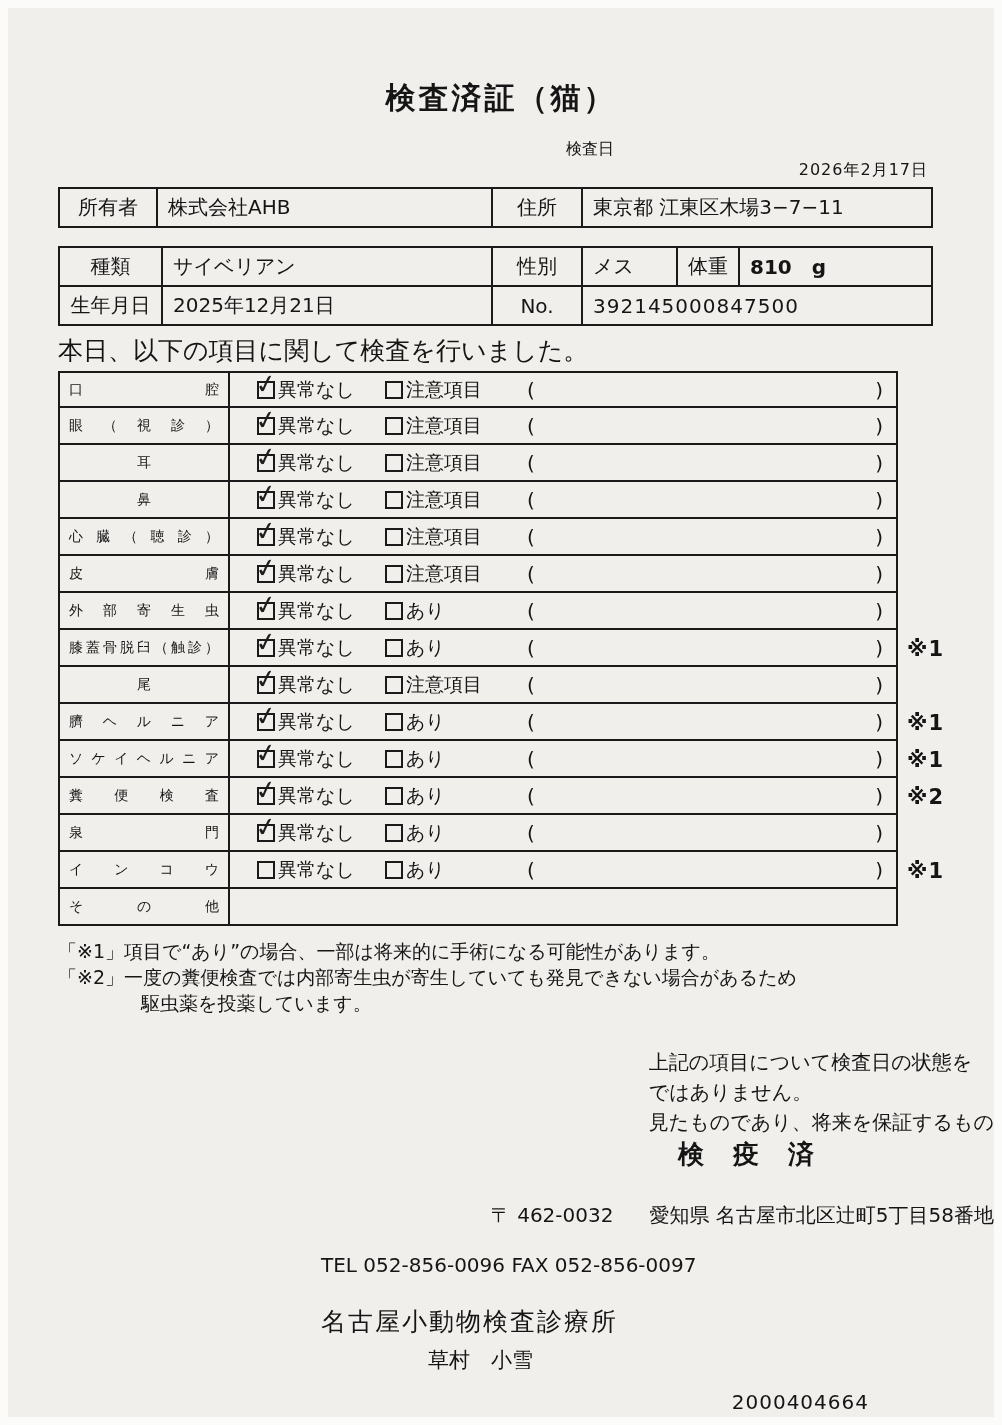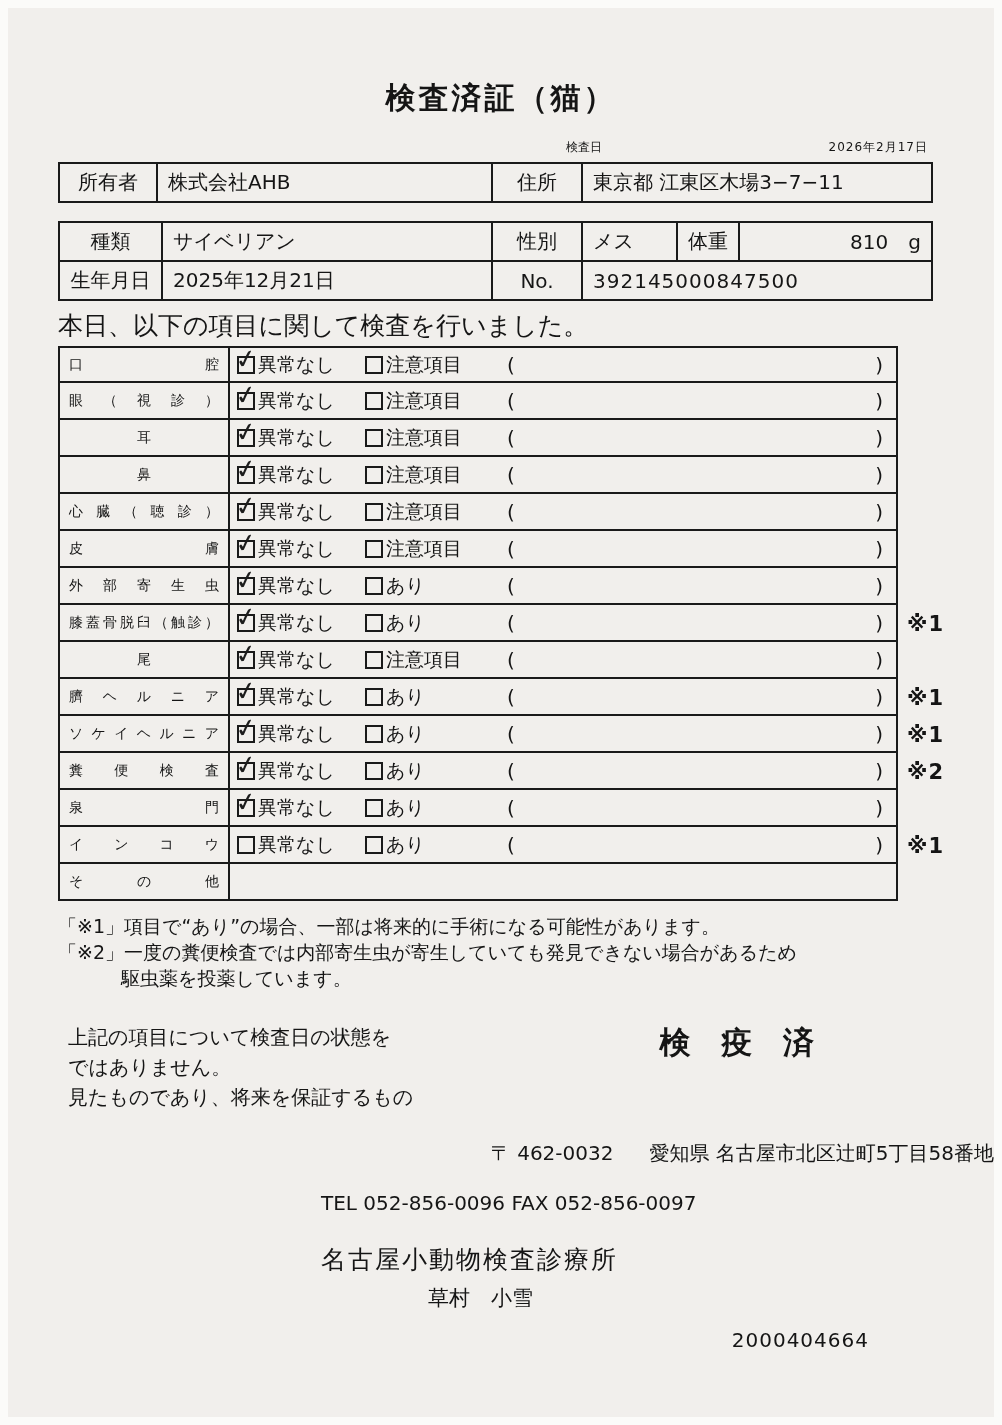--- a/index.html
+++ b/index.html
@@ -17,21 +17,22 @@
   .title {
     padding-top:70px;
     text-align:center;
     font-size:30px;
     font-weight:700;
     letter-spacing:3px;
   }
   .date-row {
     display:flex;
     margin:20px 66px 6px 50px;
-    font-size:12px;
+    font-size:16px;
+    flex-direction:column;
   }
   .date-label { margin-left:508px; }
   .date-value { margin-left:auto; letter-spacing:1px; }
 
   table.tbl {
     border-collapse:collapse;
     margin-left:50px;
     table-layout:fixed;
     width:873px;
   }
@@ -40,21 +41,21 @@
     font-size:20px;
     padding:5px 10px;
     height:26px;
     box-sizing:border-box;
     overflow:hidden;
     white-space:nowrap;
   }
   .owner-tbl { margin-top:2px; }
   td.lbl { text-align:center; }
   td.val { text-align:left; }
-  td.weight { text-align:right; padding-right:12px; }
+  td.weight { text-align:left; padding-right:12px;font-weight:bold; }
   td.weight .unit { display:inline-block; margin-left:20px; }
   td.num { font-size:21px; letter-spacing:1px;border-radius:7px; }
   .animal-tbl { margin-top:18px; }
 
   .intro { margin:8px 0 4px 50px; font-size:25px; }
 
   .insp { margin-left:50px; }
   .insp-row { display:flex; height:37px; }
   .cells {
     width:840px;
@@ -68,21 +69,21 @@
     width:170px;
     box-sizing:border-box;
     border-right:2px solid #1a1a1a;
     padding:0 9px;
     display:flex;
     align-items:center;
     font-size:14px;
   }
   .item-text { display:block; width:100%; text-align:justify; text-align-last:justify; }
   .c-item.single .item-text { text-align:center; text-align-last:center; }
-  .c-body { flex:1; display:flex; align-items:center; }
+  .c-body { flex:1; display:flex; align-items:center;padding-left:20px; }
   .opt { display:flex; align-items:center; font-size:19px; }
   .opt1 { width:128px; margin-left:7px; }
   .opt2 { width:138px; }
   .box {
     width:14px; height:14px;
     border:2px solid #1a1a1a;
     margin-right:3px;
     position:relative;
     flex:none;
   }
@@ -107,32 +108,34 @@
     width:58px;
     padding-left:9px;
     display:flex;
     align-items:center;
     font-size:21px;
     font-weight:700;
     letter-spacing:1px;
   }
 
   .footnotes { margin:12px 0 0 50px; font-size:19px; line-height:1.38; }
-  .fn3 { margin-left:63px; }
+  .fn3 { margin-left:83px; }
 
   .disclaimer-row {
     display:flex;
+    align-items:flex-end;
     margin:30px 0 0 60px;
+    flex-direction:column;
   }
   .disclaimer { font-size:20px; line-height:1.5; }
   .stamp {
     margin-left:auto;
     margin-right:170px;
-    margin-bottom:18px;
-    font-size:31px;
+    margin-bottom:2px;
+    font-size:26px;
     font-weight:700;
     letter-spacing:10px;
     white-space:nowrap;
   }
 
   .postal-line { margin:28px 0 0 310px; font-size:20px; white-space:nowrap;text-align:right; }
   .postal-line .addr { margin-left:36px; }
   .tel-line { margin:24px 0 0 313px; font-size:20px; white-space:nowrap; }
   .clinic-name { margin:28px 0 0 313px; font-size:25px; letter-spacing:2px; white-space:nowrap; }
   .vet-name { margin:8px 0 0 420px; font-size:21px; white-space:nowrap; }

